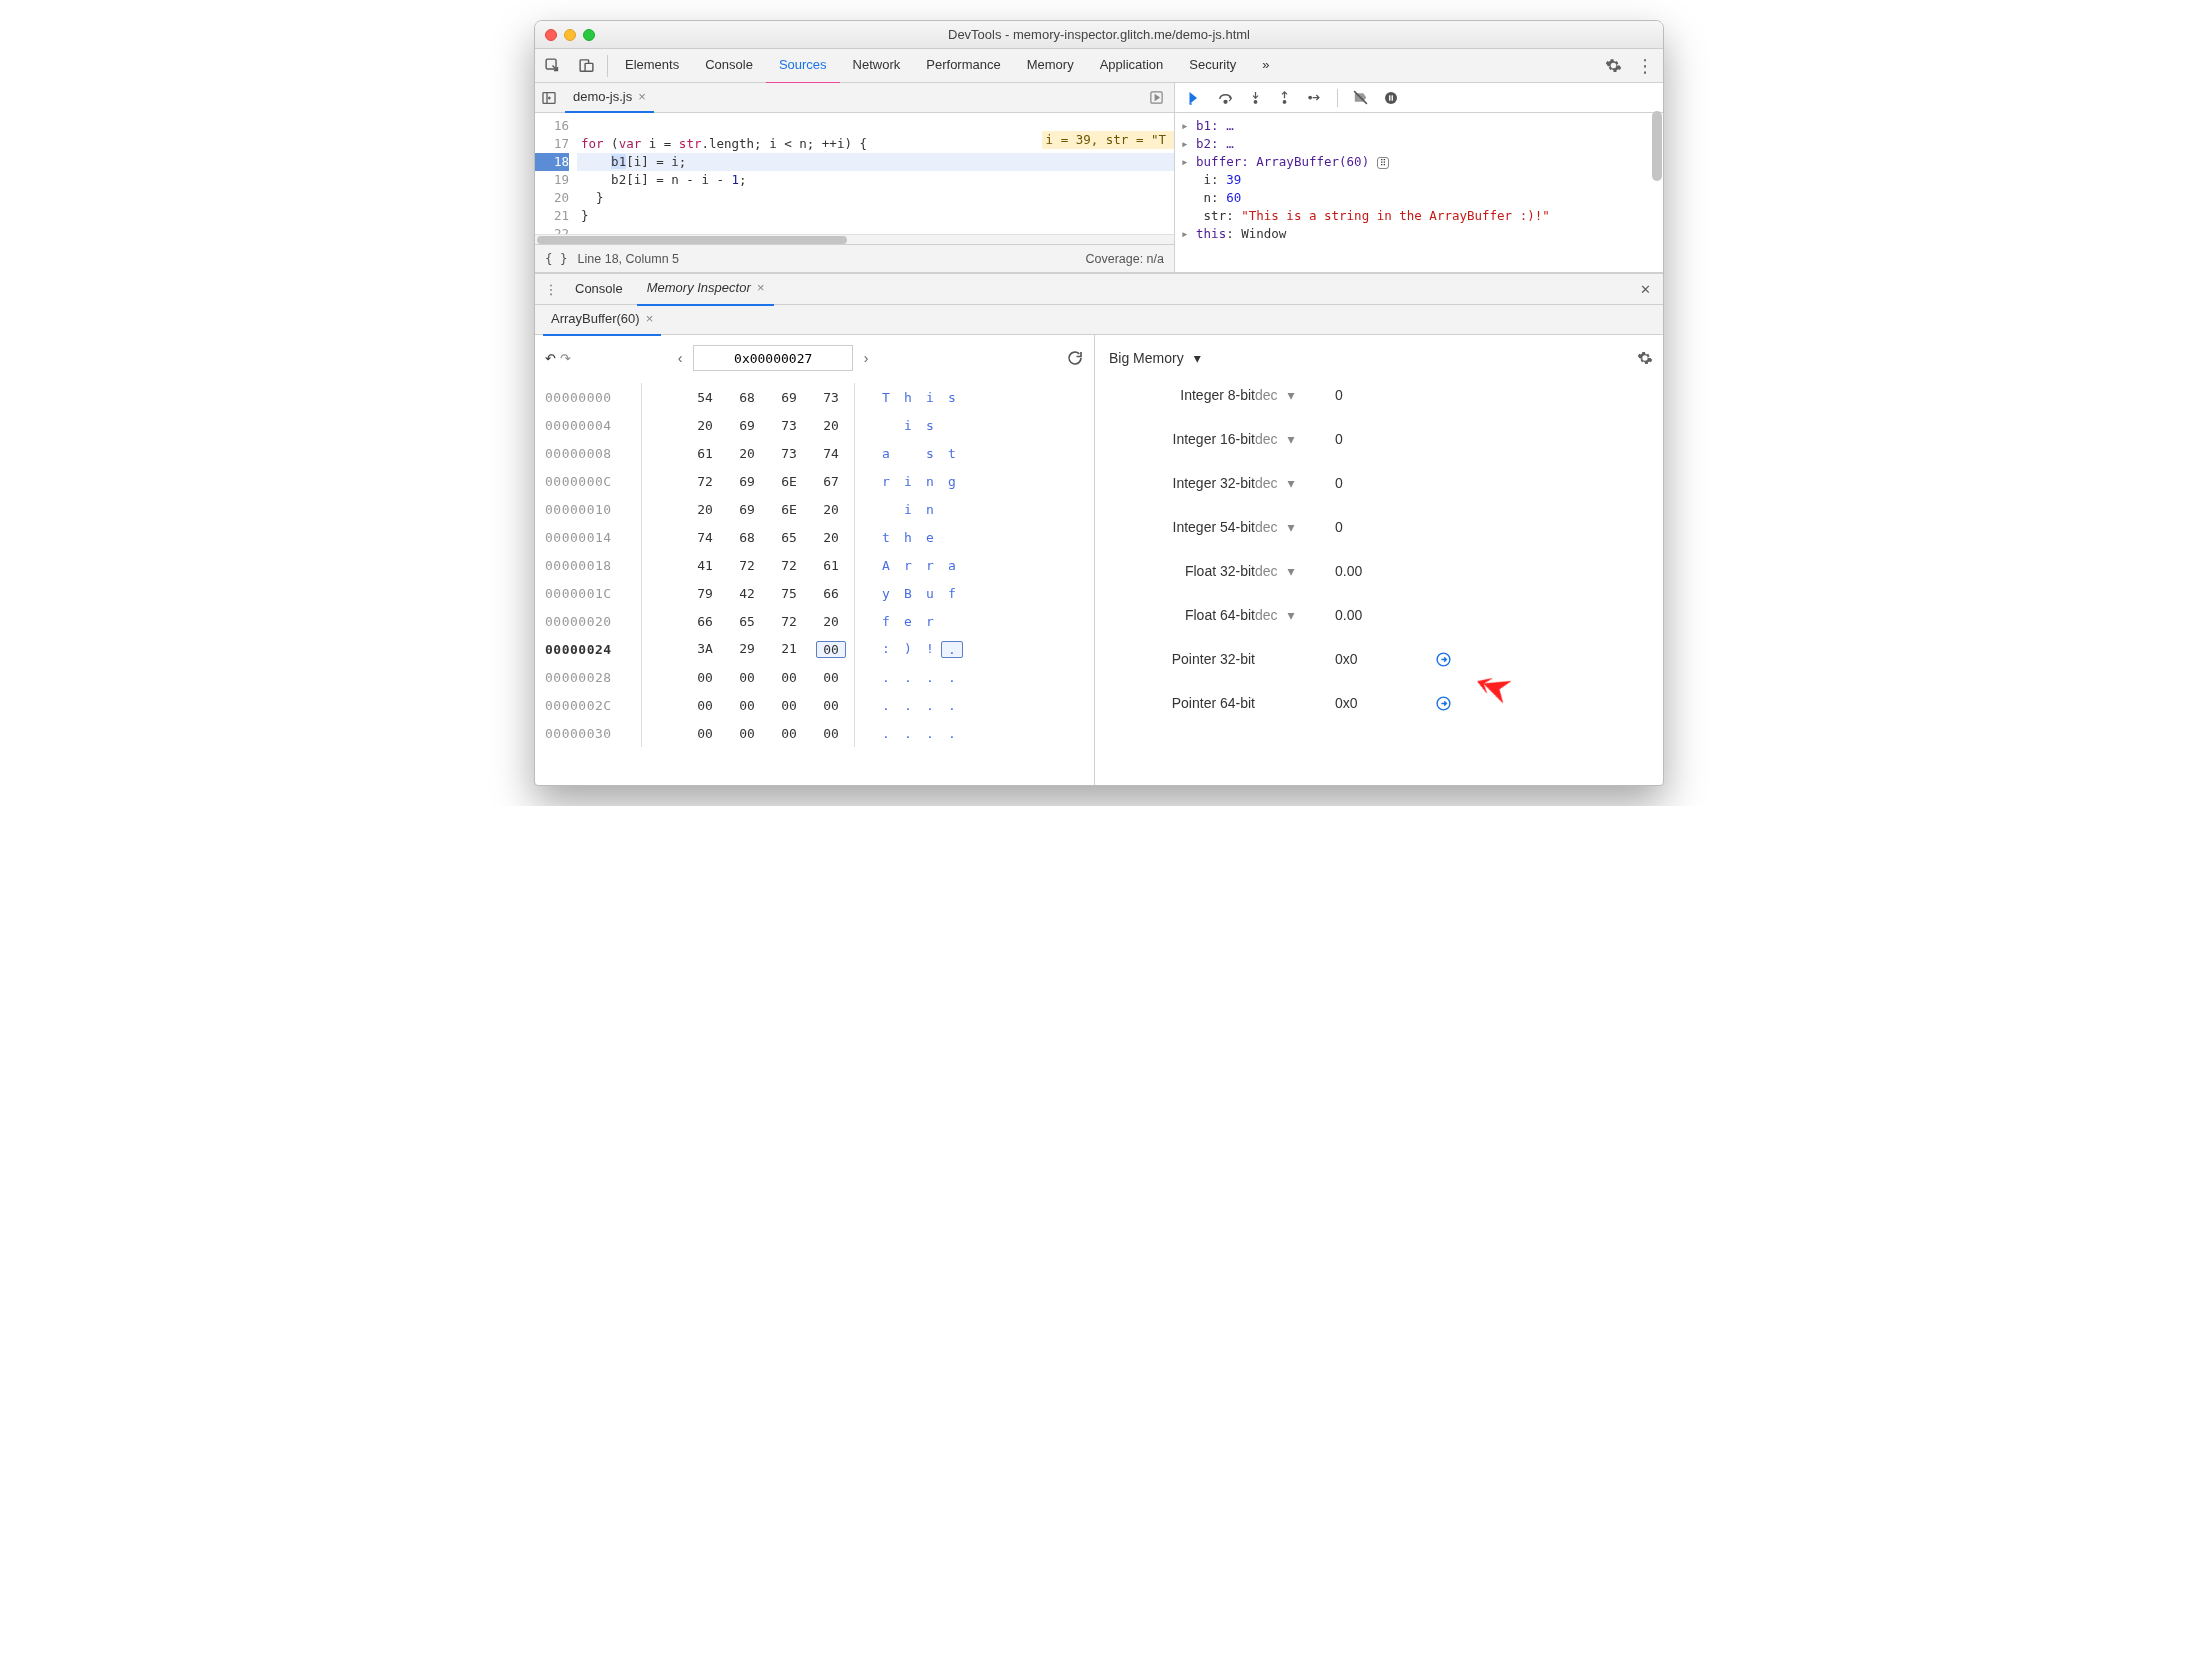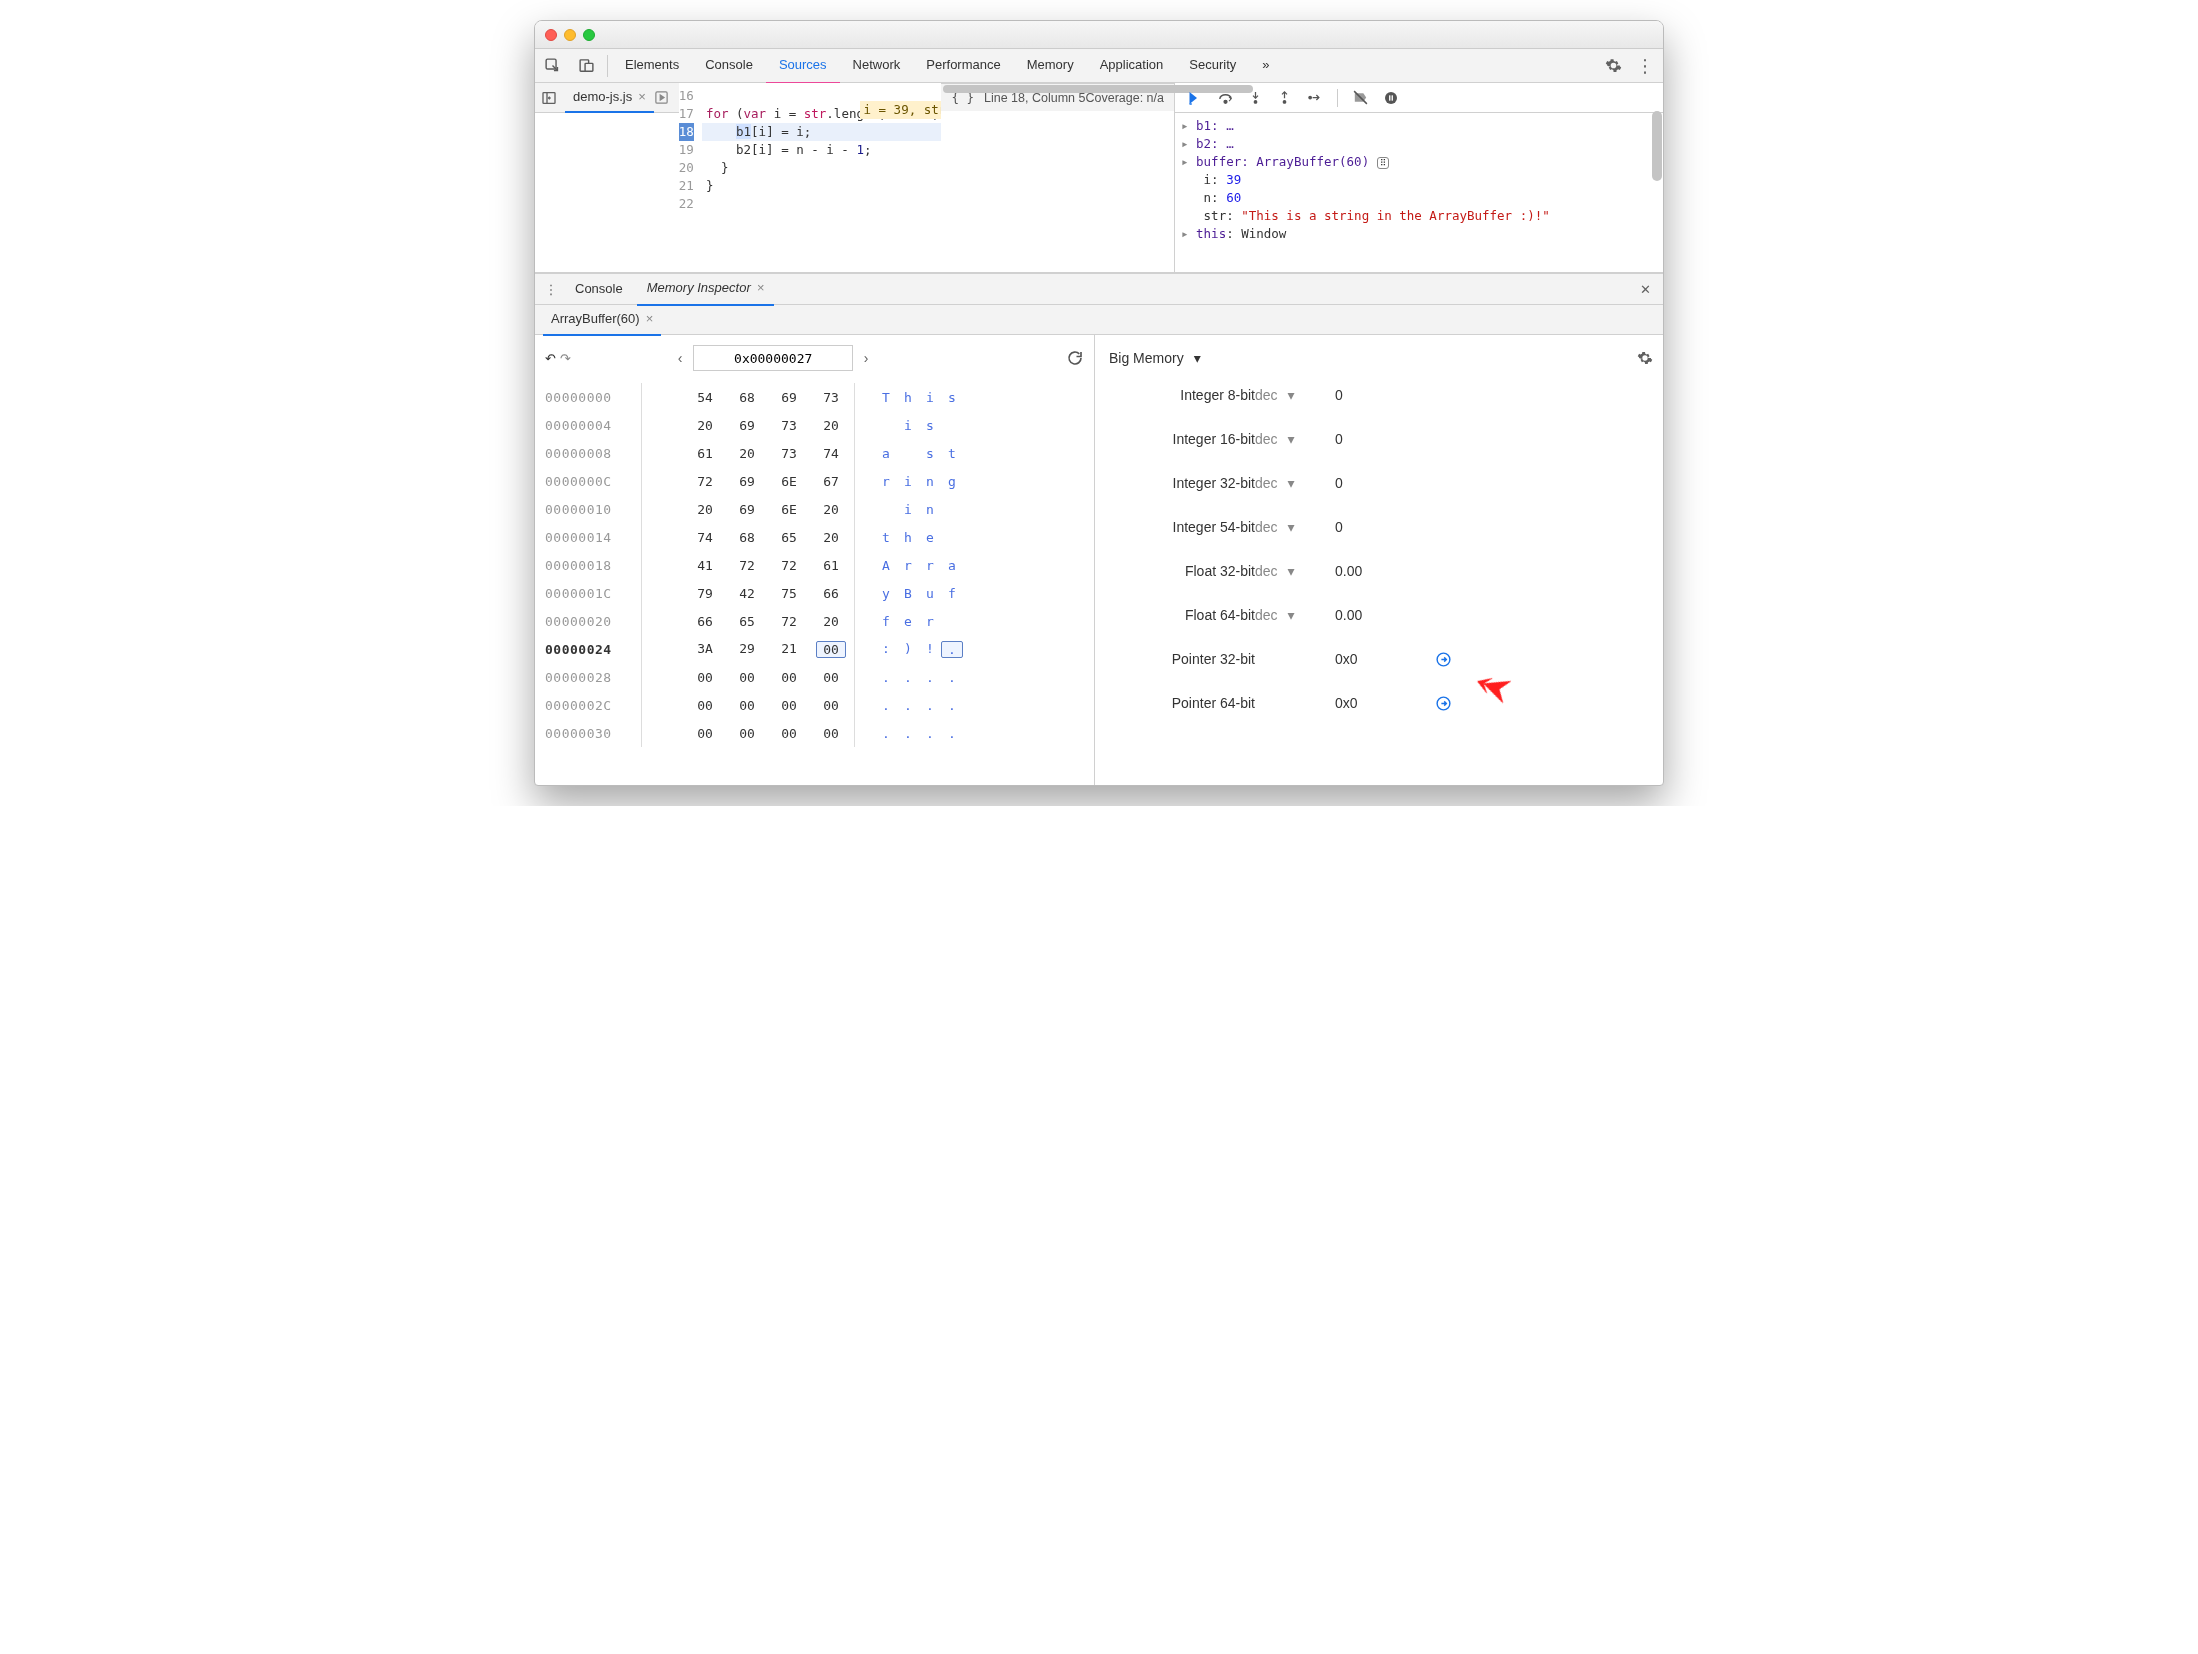--- a/index.html
+++ b/index.html
@@ -14,21 +14,21 @@
   .titletext { position:absolute; left:0; right:0; text-align:center; font-size:13px; color:#444; pointer-events:none;}
   .toolbar { display:flex; align-items:center; height:34px; border-bottom:1px solid #d0d0d0; background:#f3f3f3; }
   .toolbar .ticon { width:34px; display:flex; align-items:center; justify-content:center; color:#5a5a5a; }
   .tabs { display:flex; flex:1; }
   .tab { padding:0 13px; line-height:34px; color:#333; cursor:default; }
   .tab.active { color:#1a73e8; border-bottom:2px solid #ec4899; }
   .right-icons { display:flex; align-items:center; gap:14px; padding-right:10px; color:#606060; }
   svg { display:block; }
 
   .row1 { display:flex; height:190px; border-bottom:1px solid #d0d0d0;}
-  .left-pane { width:640px; border-right:1px solid #d0d0d0; display:flex; }
+  .left-pane { width:640px; border-right:1px solid #d0d0d0; display:flex; flex-direction:column; }
   .file-tabs { display:flex; align-items:center; height:30px; background:#f3f3f3; border-bottom:1px solid #d0d0d0; padding:0 6px;}
   .file-tab { display:flex; align-items:center; gap:6px; padding:0 8px; height:30px; color:#333; }
   .file-tab.active { border-bottom:2px solid #1a73e8; }
   .file-tab .x { color:#888; font-size:13px; }
   .code { display:flex; flex:1; overflow:hidden; font-family: Menlo, Consolas, monospace; font-size:12.5px; background:#fff;}
   .gutter { width:42px; text-align:right; color:#999; background:#fff; padding:4px 8px 4px 0; }
   .gutter div { height:18px; line-height:18px; }
   .gline.hl { background:#5a8dd6; color:#fff; }
   .src { flex:1; padding:4px 0; position:relative; }
   .src div { height:18px; line-height:18px; white-space:pre; padding-left:4px;}
@@ -98,20 +98,21 @@
 </head>
 <body>
 
 <div class="window">
   <div class="titlebar">
     <div class="traffic">
       <span class="c"></span>
       <span class="m"></span>
       <span class="x"></span>
     </div>
+    <div class="titletext">DevTools - memory-inspector.glitch.me/demo-js.html</div>
   </div>
 
   <div class="toolbar">
     <div class="ticon">
       <svg width="17" height="17" viewBox="0 0 24 24" fill="none" stroke="#5a5a5a" stroke-width="2">
           <rect x="3" y="3" width="14" height="14" rx="2"></rect>
           <path d="M12 12 l7 7 M19 14 v5 h-5"></path>
         </svg>
     </div>
     <div class="ticon">

